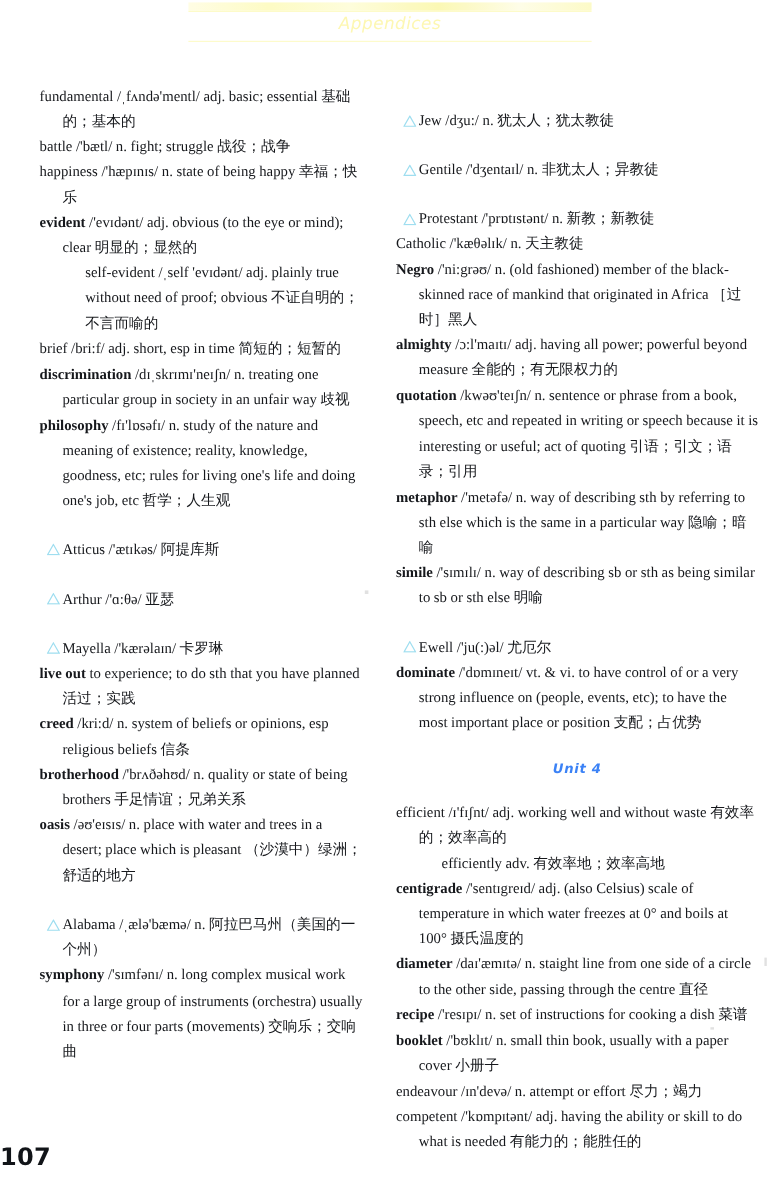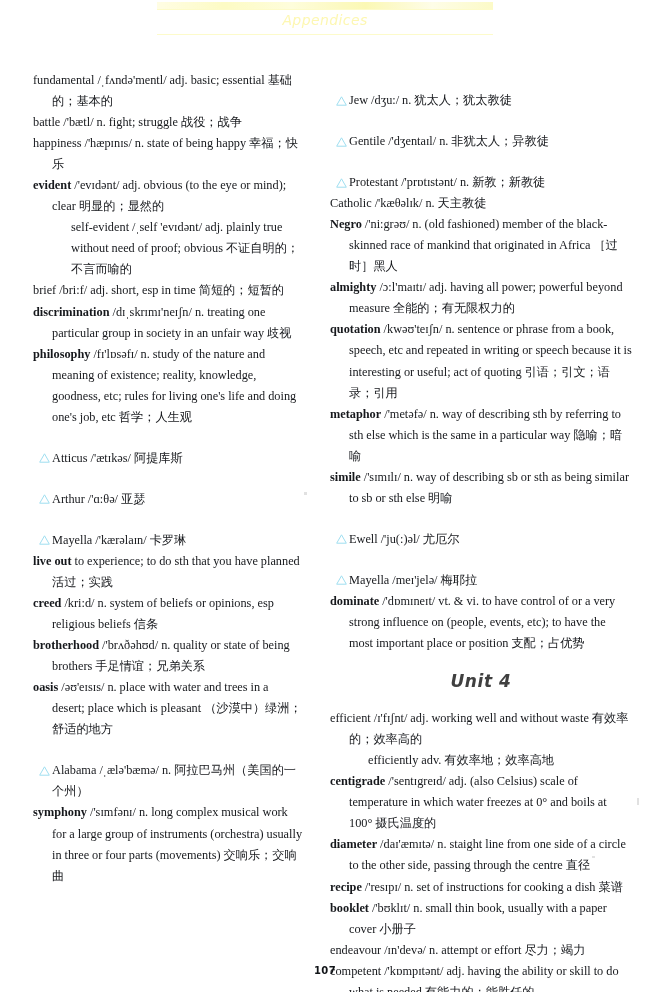--- a/index.html
+++ b/index.html
@@ -113,38 +113,38 @@
   .pos { }
   .cn { font-family: "DejaVu Sans", "Liberation Sans", sans-serif; font-size: 12.2px; }
   .sub { display: block; text-indent: 0; padding-left: 19px; }
 
   
   .unit-head {
     text-align: center;
     font-family: "DejaVu Sans", sans-serif;
     font-style: italic;
     font-weight: bold;
-    font-size: 17px;
-    color: #404040;
+    font-size: 11px;
+    color: #3b82f6;
     letter-spacing: .6px;
     margin: 17px 0 16px 0;
     text-indent: 0;
     padding-left: 0;
   }
 
   
   #folio {
     position: absolute;
     left: 0;
     bottom: 16px;
     width: 650px;
-    text-align: center;
+    text-align: left;
     font-family: "DejaVu Sans", "Liberation Sans", sans-serif;
     font-weight: bold;
-    font-size: 10px;
+    font-size: 20px;
     color: #111418;
     letter-spacing: .3px;
   }
 
   
   .speck {
     position: absolute;
     background: #c9c9c9;
     opacity: .55;
   }
@@ -213,25 +213,20 @@
       <div class="entry"><span class="hw">Negro</span> <span class="ph">/'ni:grəʊ/</span> <span class="pos">n.</span> <span>(old fashioned) member of the black-skinned race of mankind that originated in Africa</span> <span class="cn">［过时］黑人</span></div>
       <div class="entry"><span class="hw">almighty</span> <span class="ph">/ɔ:l'maɪtɪ/</span> <span class="pos">adj.</span> <span>having all power; powerful beyond measure</span> <span class="cn">全能的；有无限权力的</span></div>
       <div class="entry"><span class="hw">quotation</span> <span class="ph">/kwəʊ'teɪʃn/</span> <span class="pos">n.</span> <span>sentence or phrase from a book, speech, etc and repeated in writing or speech because it is interesting or useful; act of quoting</span> <span class="cn">引语；引文；语录；引用</span></div>
       <div class="entry"><span class="hw">metaphor</span> <span class="ph">/'metəfə/</span> <span class="pos">n.</span> <span>way of describing sth by referring to sth else which is the same in a particular way</span> <span class="cn">隐喻；暗喻</span></div>
       <div class="entry"><span class="hw">simile</span> <span class="ph">/'sɪmɪlɪ/</span> <span class="pos">n.</span> <span>way of describing sb or sth as being similar to sb or sth else</span> <span class="cn">明喻</span></div>
       <div class="entry marked"><span class="tri">
           <svg width="11" height="10" viewBox="0 0 11 10">
             <polygon points="5.5,0.8 10.3,9.2 0.7,9.2" fill="none" stroke="#9fdef0" stroke-width="1"></polygon>
           </svg>
         </span><span class="hw plain">Ewell</span> <span class="ph">/'ju(:)əl/</span> <span class="cn">尤厄尔</span></div>
-      <div class="entry marked"><span class="tri">
-          <svg width="11" height="10" viewBox="0 0 11 10">
-            <polygon points="5.5,0.8 10.3,9.2 0.7,9.2" fill="none" stroke="#9fdef0" stroke-width="1"></polygon>
-          </svg>
-        </span><span class="hw plain">Mayella</span> <span class="ph">/meɪ'jelə/</span> <span class="cn">梅耶拉</span></div>
       <div class="entry"><span class="hw">dominate</span> <span class="ph">/'dɒmɪneɪt/</span> <span class="pos">vt. &amp; vi.</span> <span>to have control of or a very strong influence on (people, events, etc); to have the most important place or position</span> <span class="cn">支配；占优势</span></div>
       <div class="entry unit-head">Unit 4</div>
       <div class="entry"><span class="hw plain">efficient</span> <span class="ph">/ɪ'fɪʃnt/</span> <span class="pos">adj.</span> <span>working well and without waste</span> <span class="cn">有效率的；效率高的</span><span class="sub"><span class="hw plain">efficiently</span> <span class="pos">adv.</span> <span class="cn">有效率地；效率高地</span></span></div>
       <div class="entry"><span class="hw">centigrade</span> <span class="ph">/'sentɪgreɪd/</span> <span class="pos">adj.</span> <span>(also Celsius) scale of temperature in which water freezes at 0° and boils at 100°</span> <span class="cn">摄氏温度的</span></div>
       <div class="entry"><span class="hw">diameter</span> <span class="ph">/daɪ'æmɪtə/</span> <span class="pos">n.</span> <span>staight line from one side of a circle to the other side, passing through the centre</span> <span class="cn">直径</span></div>
       <div class="entry"><span class="hw">recipe</span> <span class="ph">/'resɪpɪ/</span> <span class="pos">n.</span> <span>set of instructions for cooking a dish</span> <span class="cn">菜谱</span></div>
       <div class="entry"><span class="hw">booklet</span> <span class="ph">/'bʊklɪt/</span> <span class="pos">n.</span> <span>small thin book, usually with a paper cover</span> <span class="cn">小册子</span></div>
       <div class="entry"><span class="hw plain">endeavour</span> <span class="ph">/ɪn'devə/</span> <span class="pos">n.</span> <span>attempt or effort</span> <span class="cn">尽力；竭力</span></div>
       <div class="entry"><span class="hw plain">competent</span> <span class="ph">/'kɒmpɪtənt/</span> <span class="pos">adj.</span> <span>having the ability or skill to do what is needed</span> <span class="cn">有能力的；能胜任的</span></div>
     </div>

